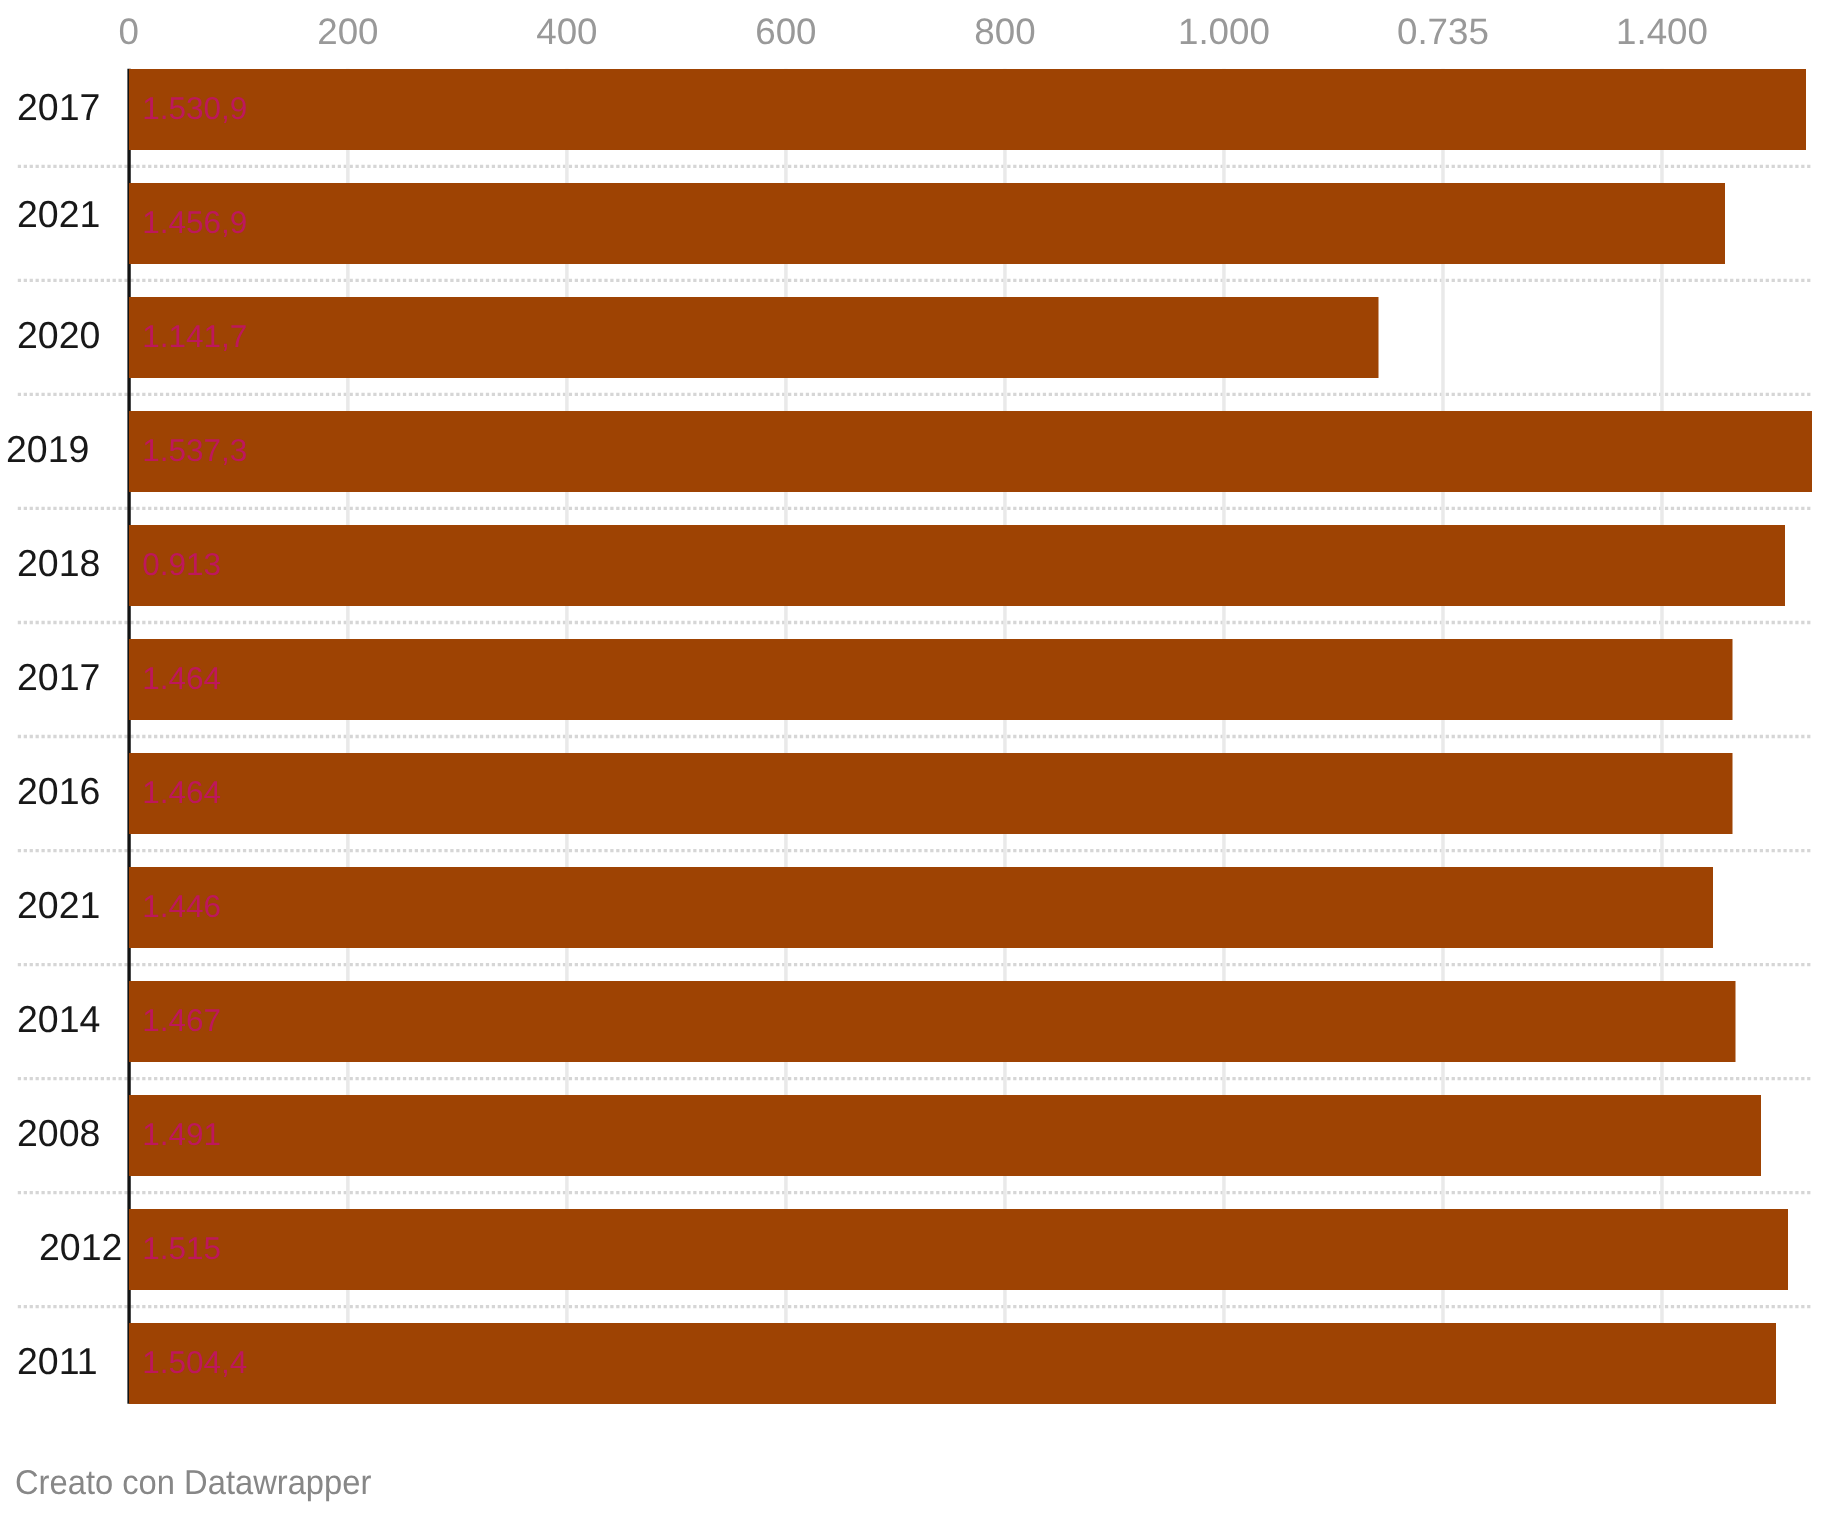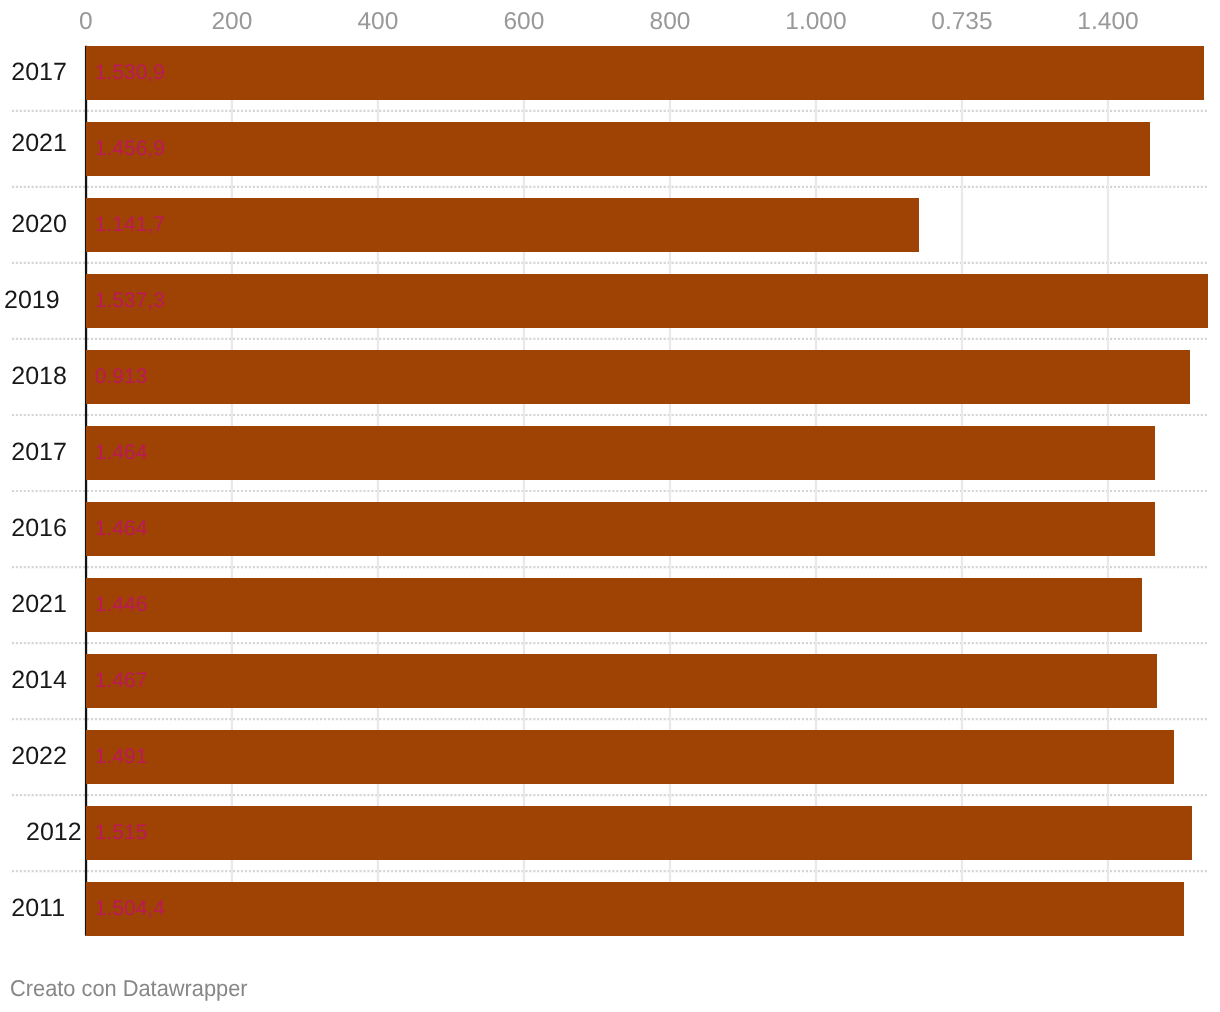--- a/index.html
+++ b/index.html
@@ -91,21 +91,21 @@
     <div class="rowlabel" style="left:11.3px;top:363.772px">2018</div>
     <div class="barlabel" style="left:94.8px;top:364.572px">0.913</div>
     <div class="rowlabel" style="left:11.3px;top:439.79px">2017</div>
     <div class="barlabel" style="left:94.8px;top:440.59px">1.464</div>
     <div class="rowlabel" style="left:11.3px;top:515.808px">2016</div>
     <div class="barlabel" style="left:94.8px;top:516.608px">1.464</div>
     <div class="rowlabel" style="left:11.3px;top:591.826px">2021</div>
     <div class="barlabel" style="left:94.8px;top:592.626px">1.446</div>
     <div class="rowlabel" style="left:11.3px;top:667.844px">2014</div>
     <div class="barlabel" style="left:94.8px;top:668.644px">1.467</div>
-    <div class="rowlabel" style="left:11.3px;top:743.862px">2022</div>
+    <div class="rowlabel" style="left:11.3px;top:743.862px">2008</div>
     <div class="barlabel" style="left:94.8px;top:744.662px">1.491</div>
     <div class="rowlabel" style="left:26px;top:819.88px">2012</div>
     <div class="barlabel" style="left:94.8px;top:820.68px">1.515</div>
     <div class="rowlabel" style="left:11.3px;top:895.898px">2011</div>
     <div class="barlabel" style="left:94.8px;top:896.698px">1.504,4</div>
     <div class="footer" style="left:10.4px;top:976.7px">Creato con Datawrapper</div>
   </div>
 
 </div>
 

